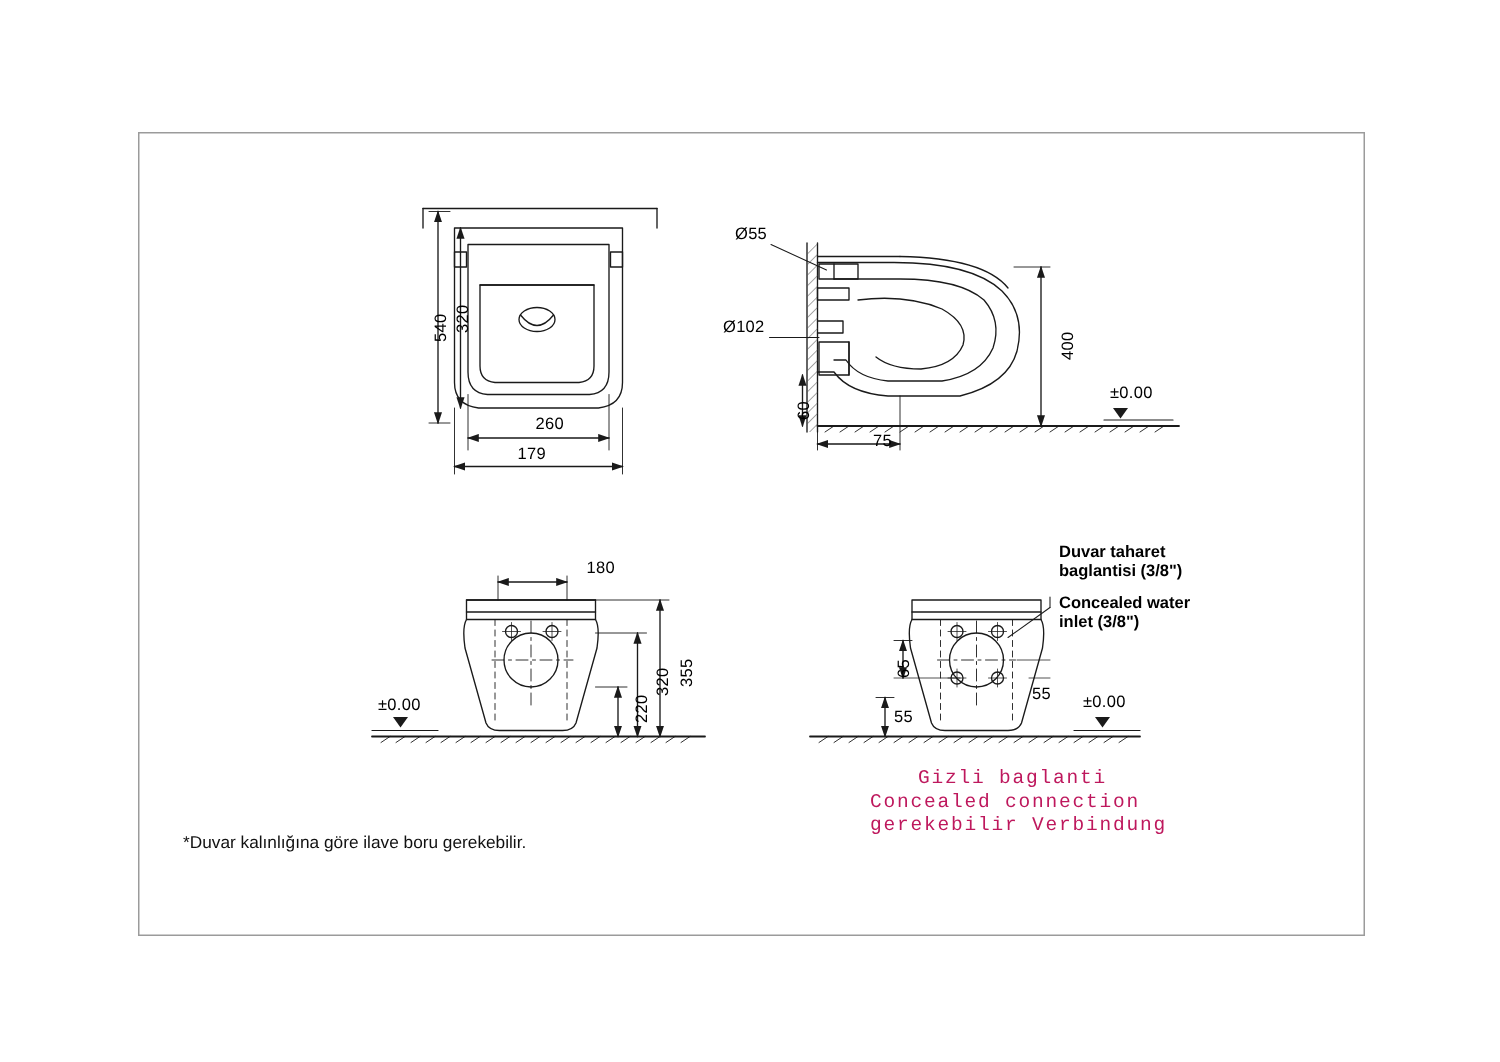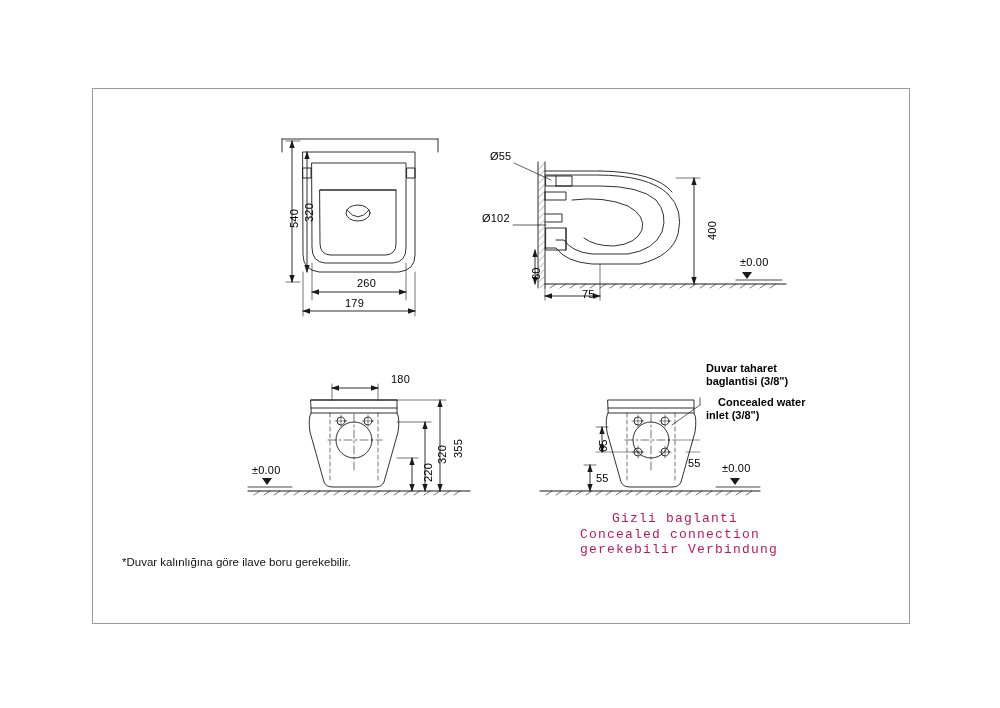--- a/index.html
+++ b/index.html
@@ -339,21 +339,21 @@
   <div class="dim-text rot90" style="left:422px; top:482px;">220</div>
   <div class="dim-text" style="left:252px; top:464px;">±0.00</div>
 
   <div class="dim-text rot90" style="left:597px; top:452px;">65</div>
   <div class="dim-text" style="left:596px; top:472px;">55</div>
   <div class="dim-text" style="left:688px; top:457px;">55</div>
   <div class="dim-text" style="left:722px; top:462px;">±0.00</div>
 
   <div class="label-bold" style="left:706px; top:362px;">Duvar  taharet</div>
   <div class="label-bold" style="left:706px; top:375px;">baglantisi  (3/8")</div>
-  <div class="label-bold" style="left:706px; top:396px;margin-left:12px;">Concealed  water</div>
+  <div class="label-bold" style="left:706px; top:396px;">Concealed  water</div>
   <div class="label-bold" style="left:706px; top:409px;">inlet (3/8")</div>
 
   <div class="grey-caption" style="left:612px; top:511px;">Gizli   baglanti</div>
   <div class="grey-caption" style="left:580px; top:527px;text-align:center;">Concealed   connection</div>
   <div class="grey-caption" style="left:580px; top:542px;">gerekebilir  Verbindung</div>
 
   <div class="note-text" style="left:122px; top:556px;text-align:center;">*Duvar kalınlığına göre ilave boru gerekebilir.</div>
 
 </div>
 

